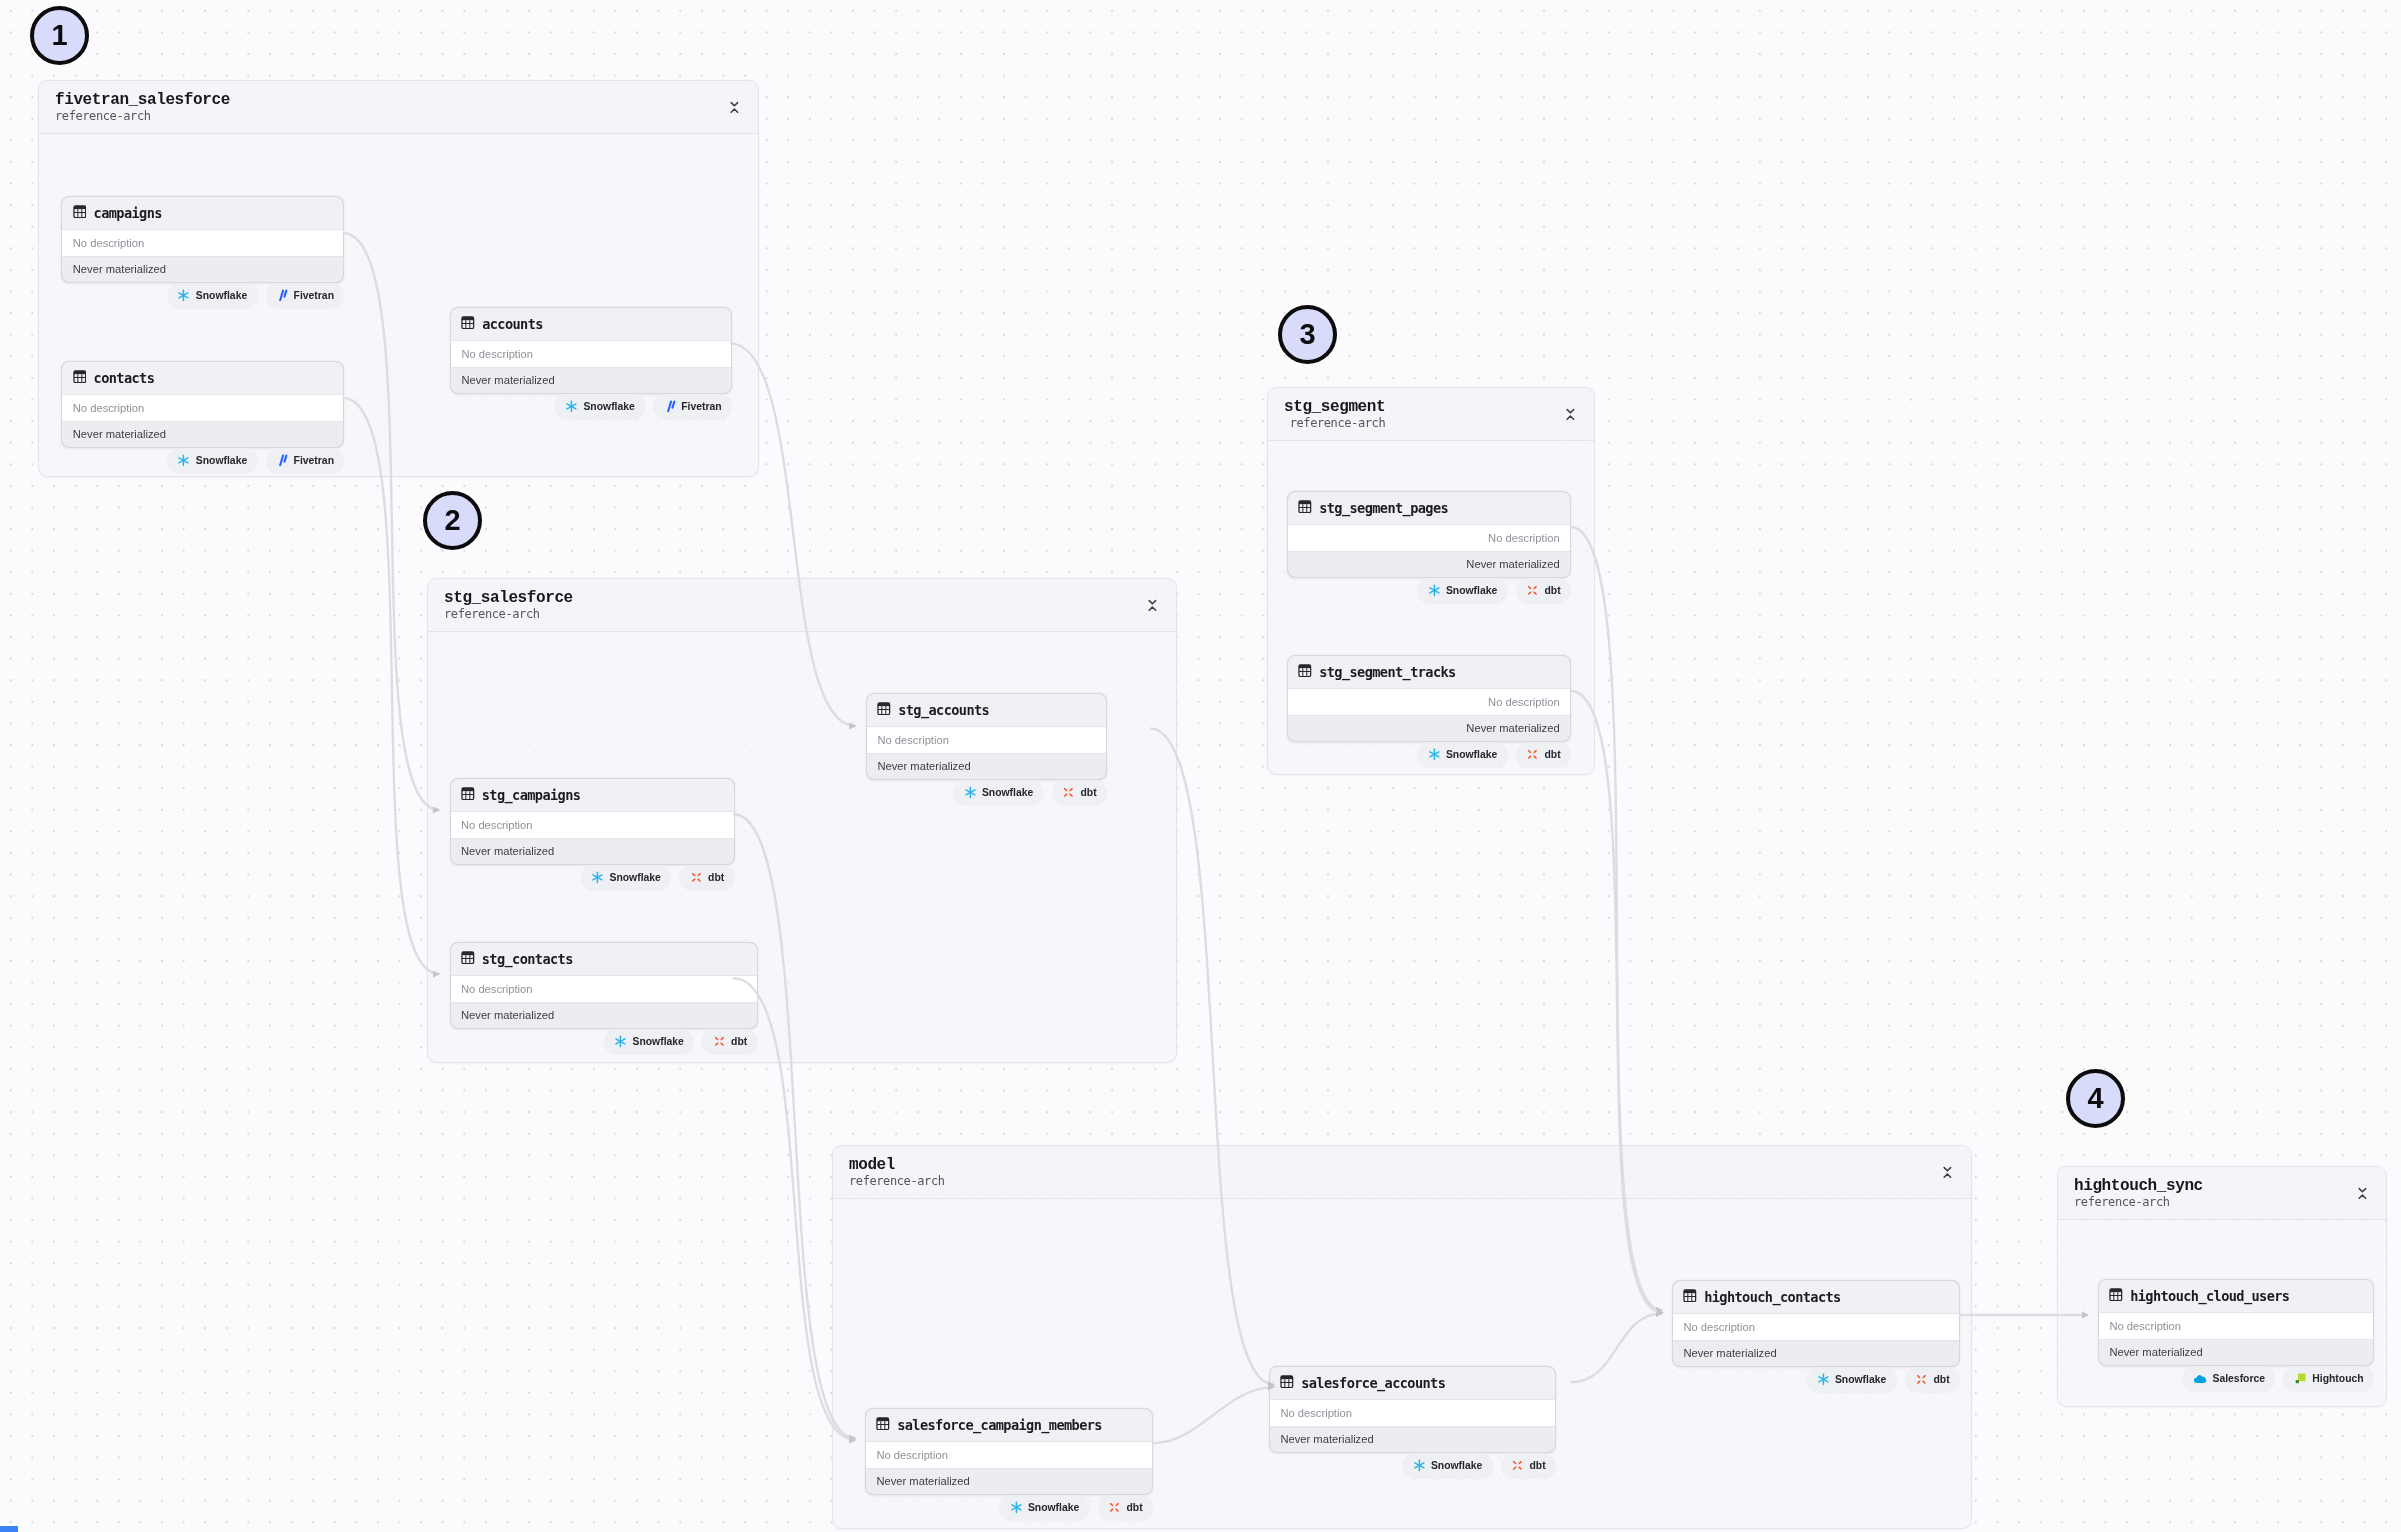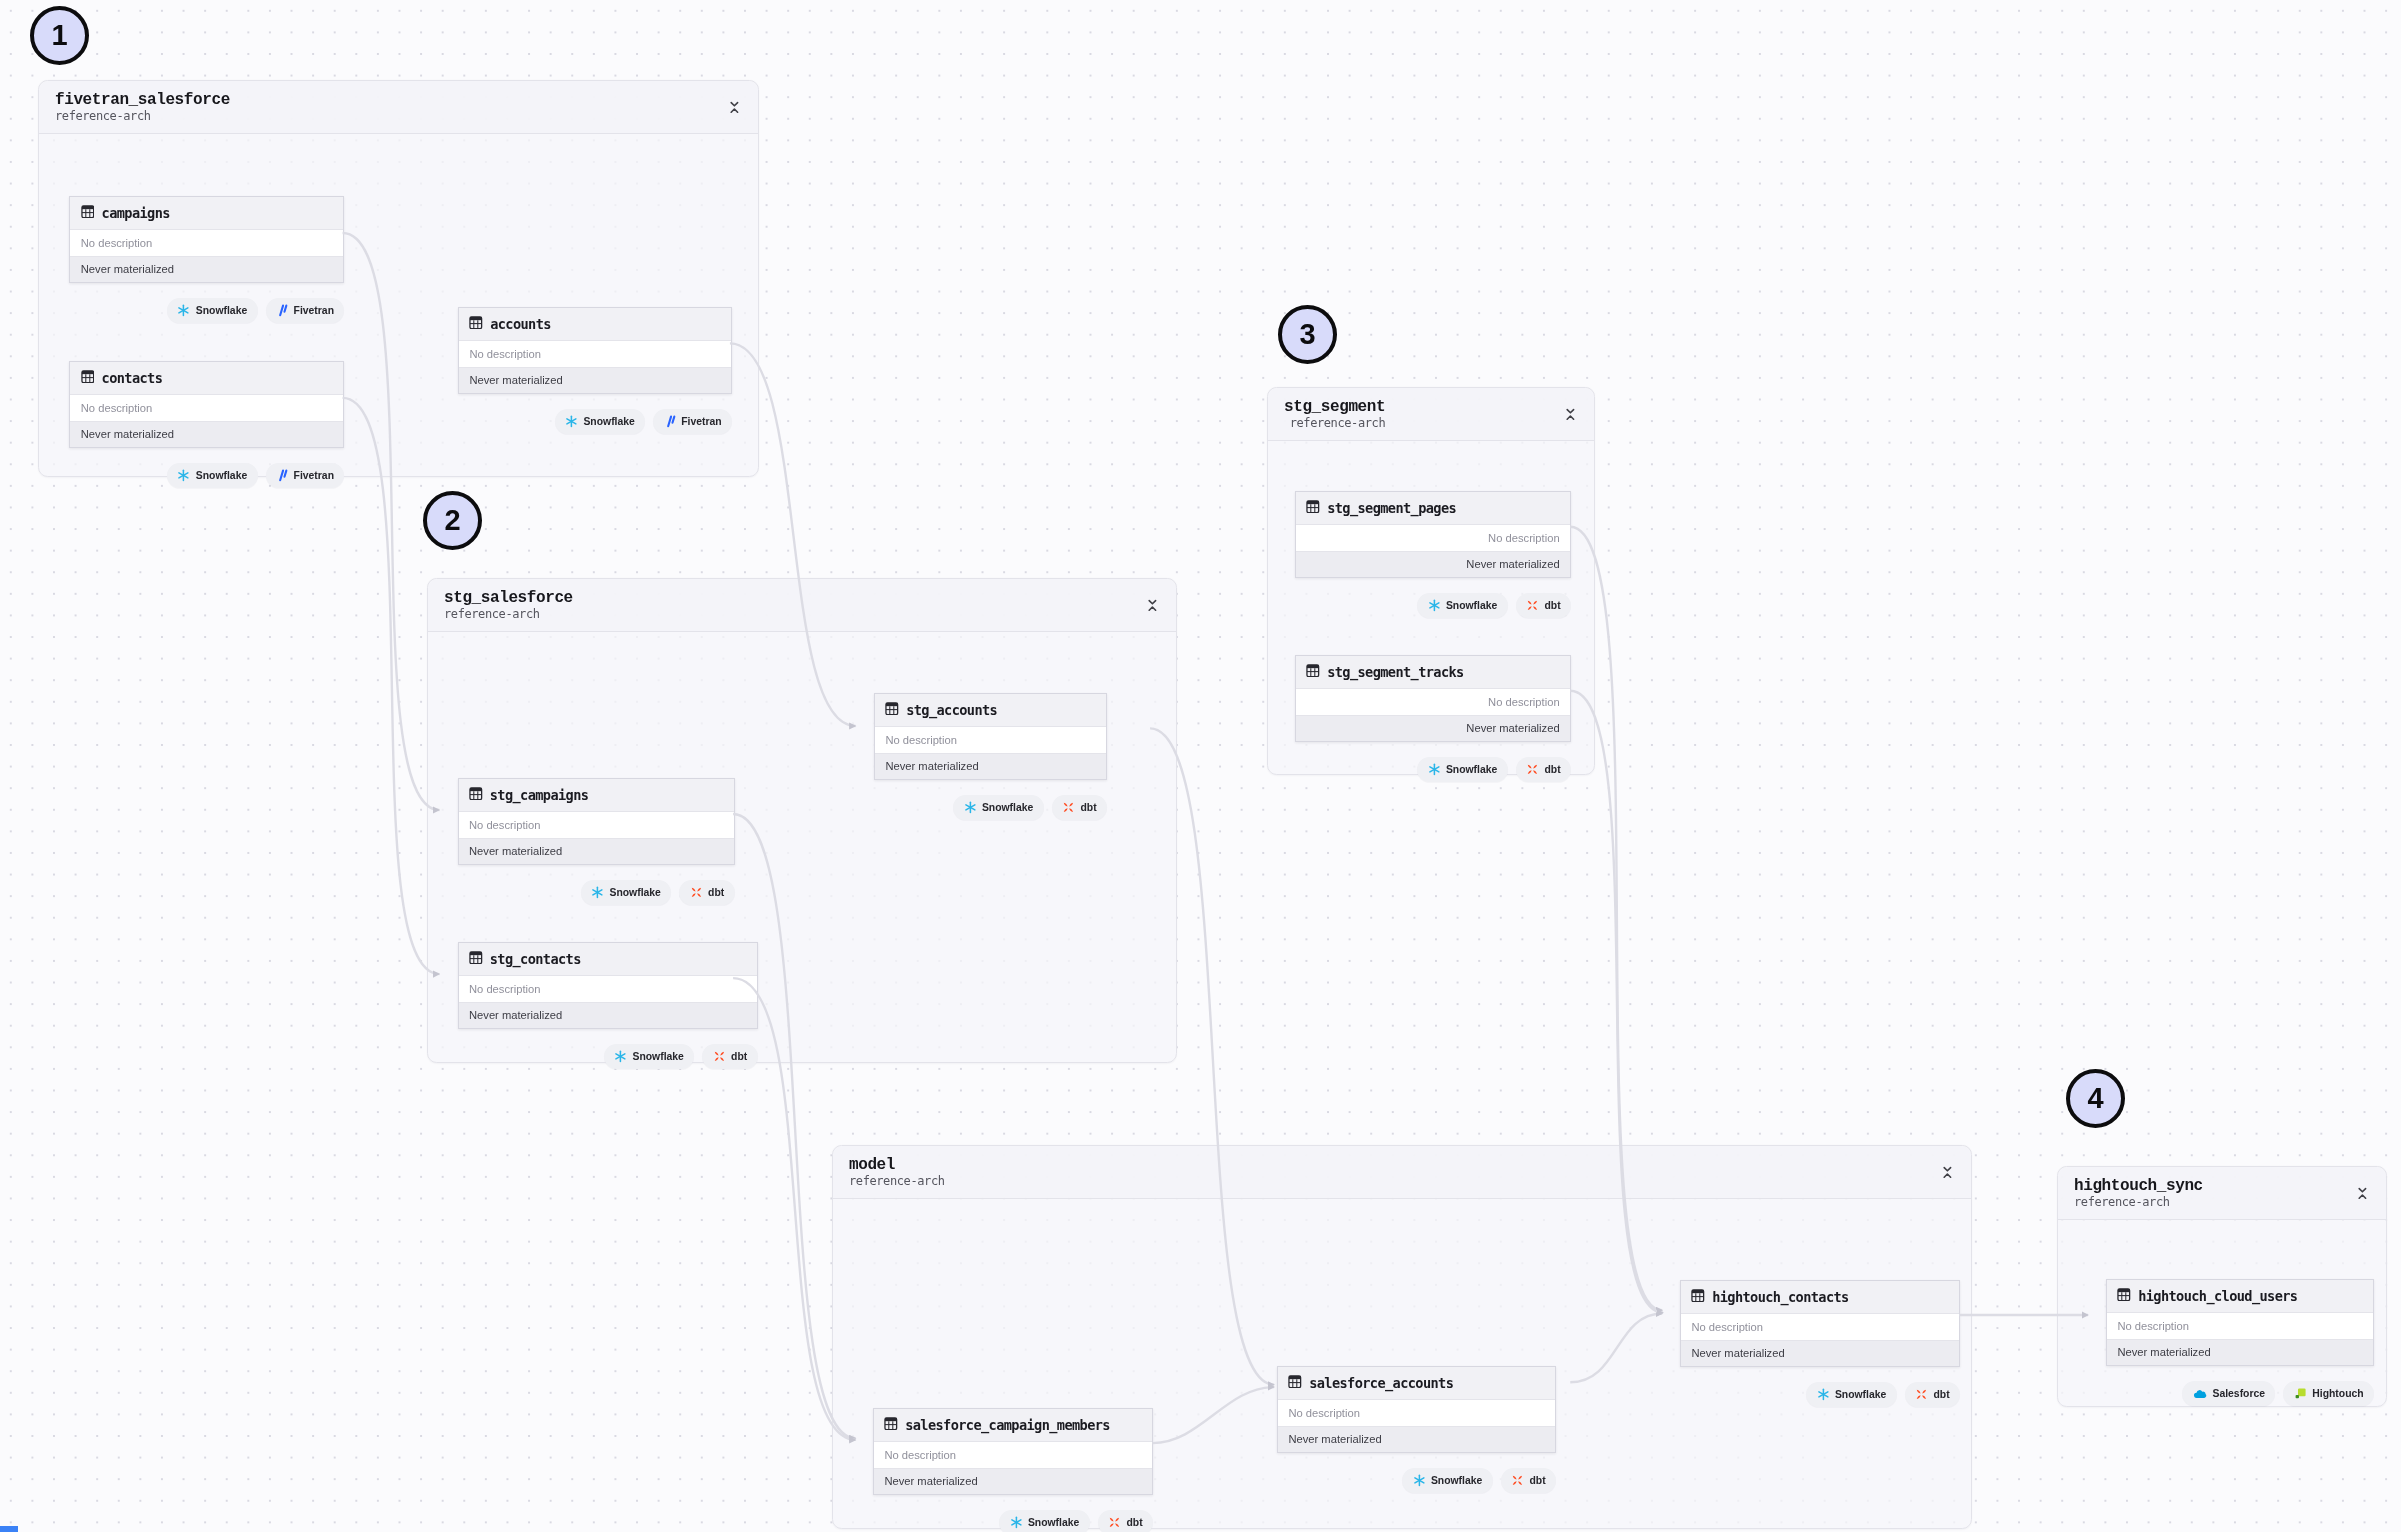--- a/index.html
+++ b/index.html
@@ -30,40 +30,39 @@
   }
   .group-subtitle{
     font-family:"DejaVu Sans Mono",monospace;font-size:12px;color:#55555e;
     line-height:1.2;letter-spacing:-0.4px;
   }
   .collapse-btn{width:14.4px;height:14.4px;display:flex;align-items:center;justify-content:center;cursor:pointer;}
 
   
   .tablewrap{position:absolute;}
   .table-card{
-    border:0.8px solid #d7d7e0;border-radius:0;overflow:hidden;background:#fca5a5;
+    border:0.8px solid #d7d7e0;border-radius:8px;overflow:hidden;background:#fca5a5;
     box-shadow:0 0.8px 2.4px rgba(20,20,40,.08);
-    margin-left:8px;
   }
   .table-head{
     display:flex;align-items:center;gap:7.2px;background:#f1f1f5;
     padding:4.8px 10.4px;border-bottom:0.8px solid #e4e4ea;height:22.4px;
   }
   .table-name{
     font-family:"DejaVu Sans Mono",monospace;font-weight:bold;font-size:13.6px;
     color:#1b1b21;letter-spacing:-0.6px;white-space:nowrap;
   }
   .table-desc{
     background:#ffffff;padding:4.8px 10.4px;font-size:11.2px;color:#90909b;height:16px;line-height:16px;
   }
   .table-mat{
     background:#ececf1;border-top:0.8px solid #e4e4ea;
     padding:4.8px 10.4px;font-size:11.2px;color:#3c3c44;height:16px;line-height:16px;
   }
-  .badges{display:flex;justify-content:flex-end;gap:8px;margin-top:15px;}
+  .badges{display:flex;justify-content:flex-end;gap:8px;margin-top:0;}
   .badge{
     display:inline-flex;align-items:center;gap:5.6px;background:#eff0f4;
     border-radius:12.8px;padding:0 10.4px;height:25px;
     font-size:10.4px;font-weight:bold;color:#26262c;box-shadow:0 0.8px 0.8px rgba(20,20,40,.04);
   }
   .badge svg{flex:0 0 auto;}
 
   
   .num-badge{
     position:absolute;width:59px;height:59px;border-radius:50%;

